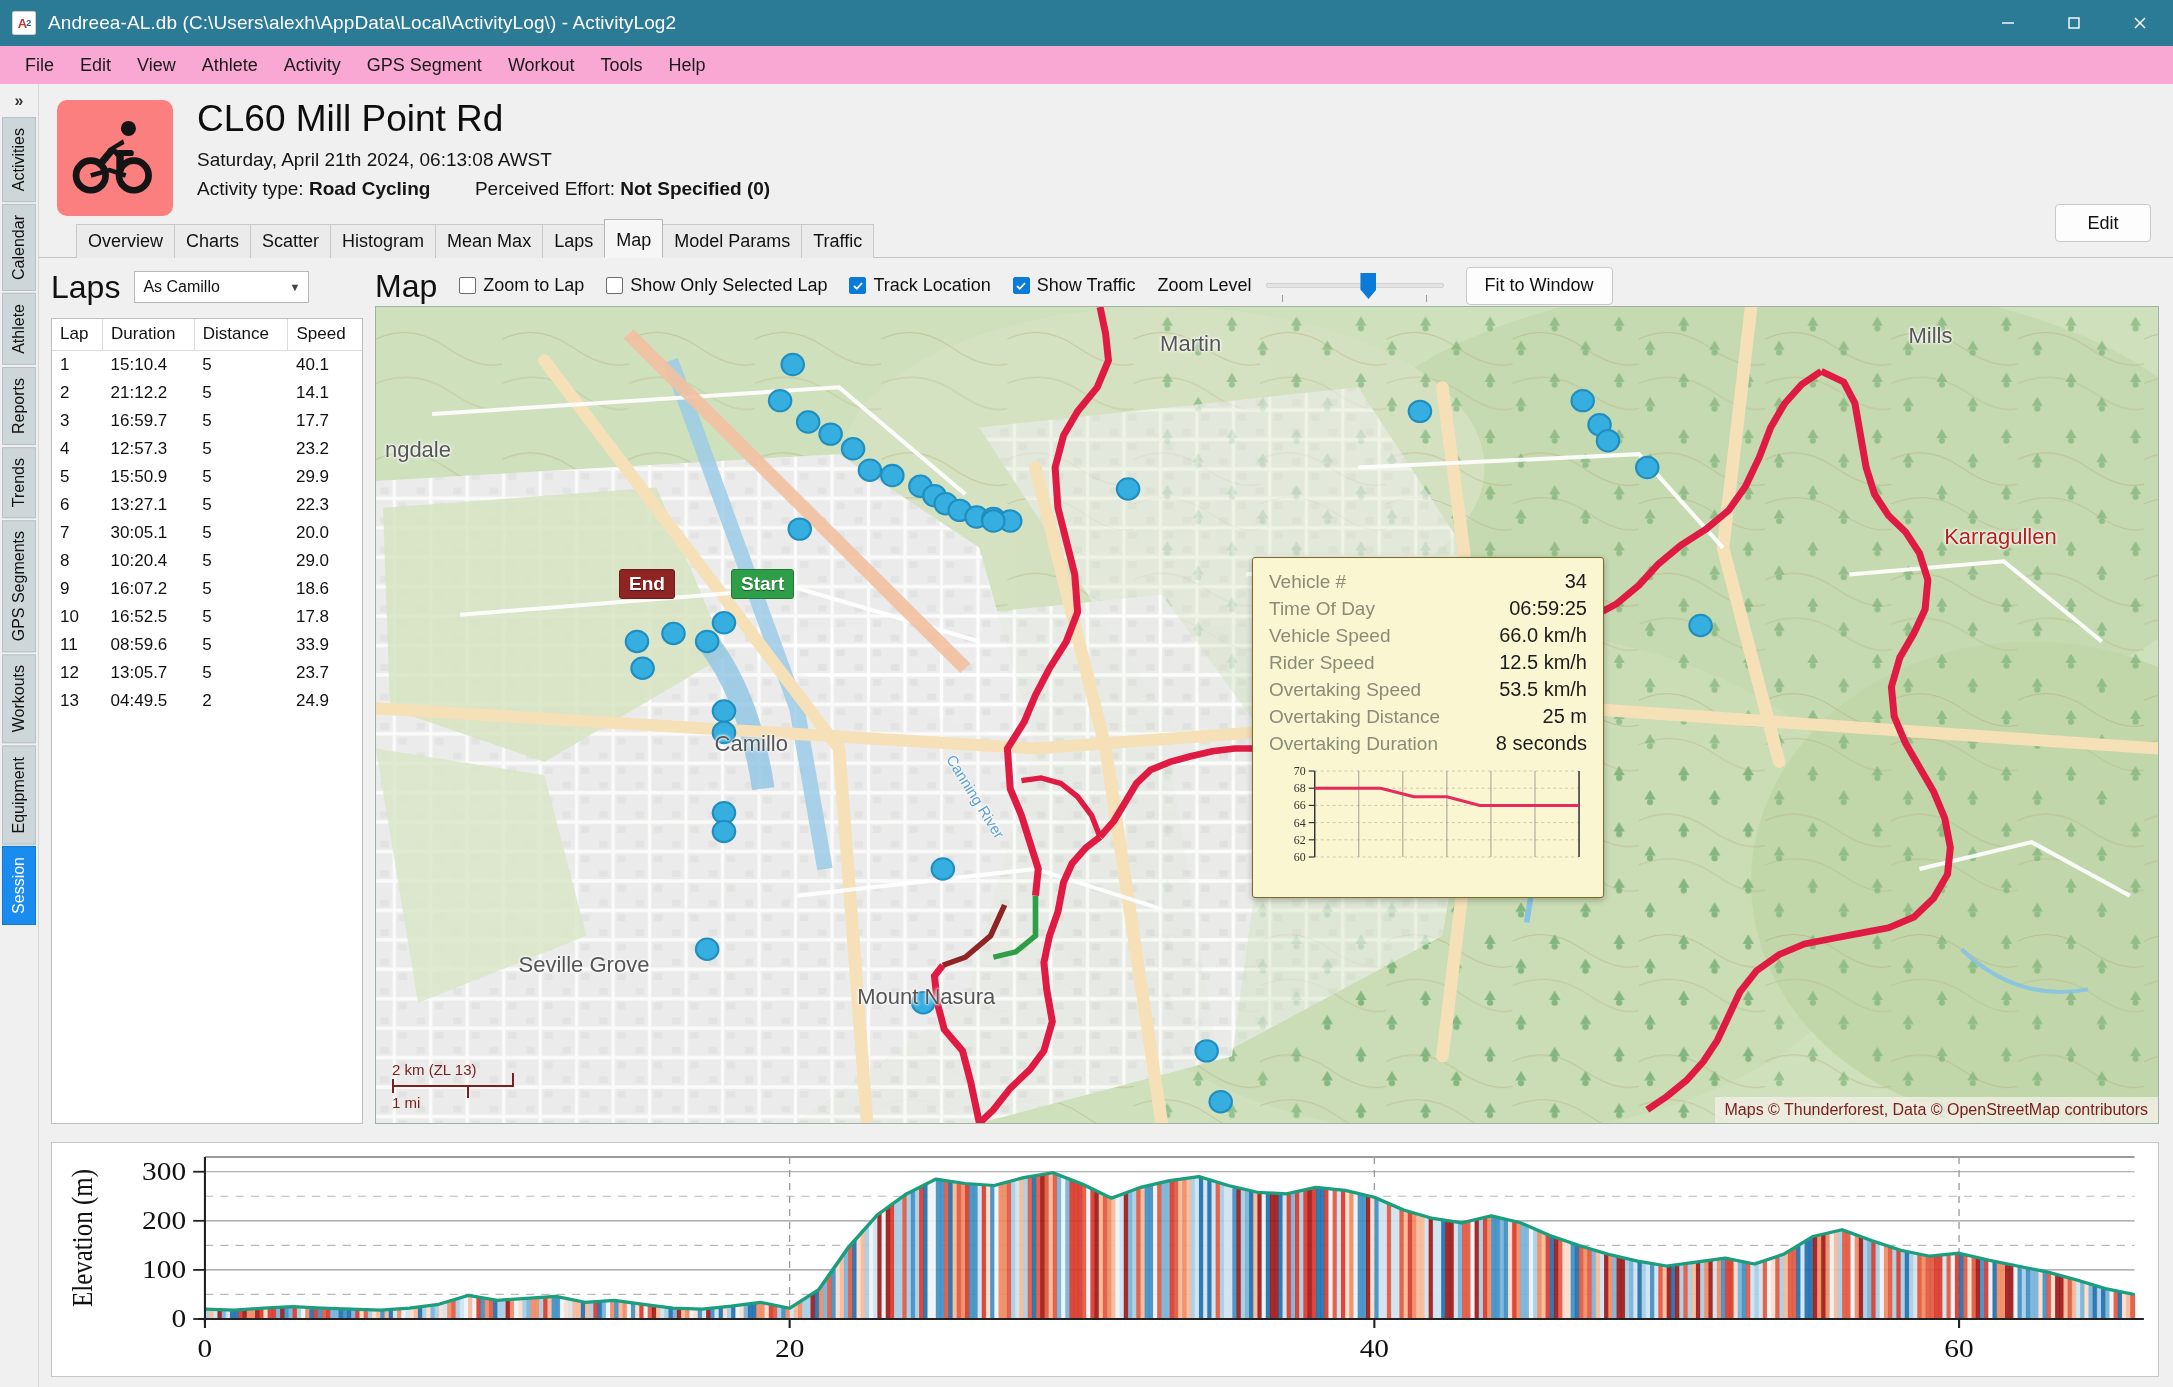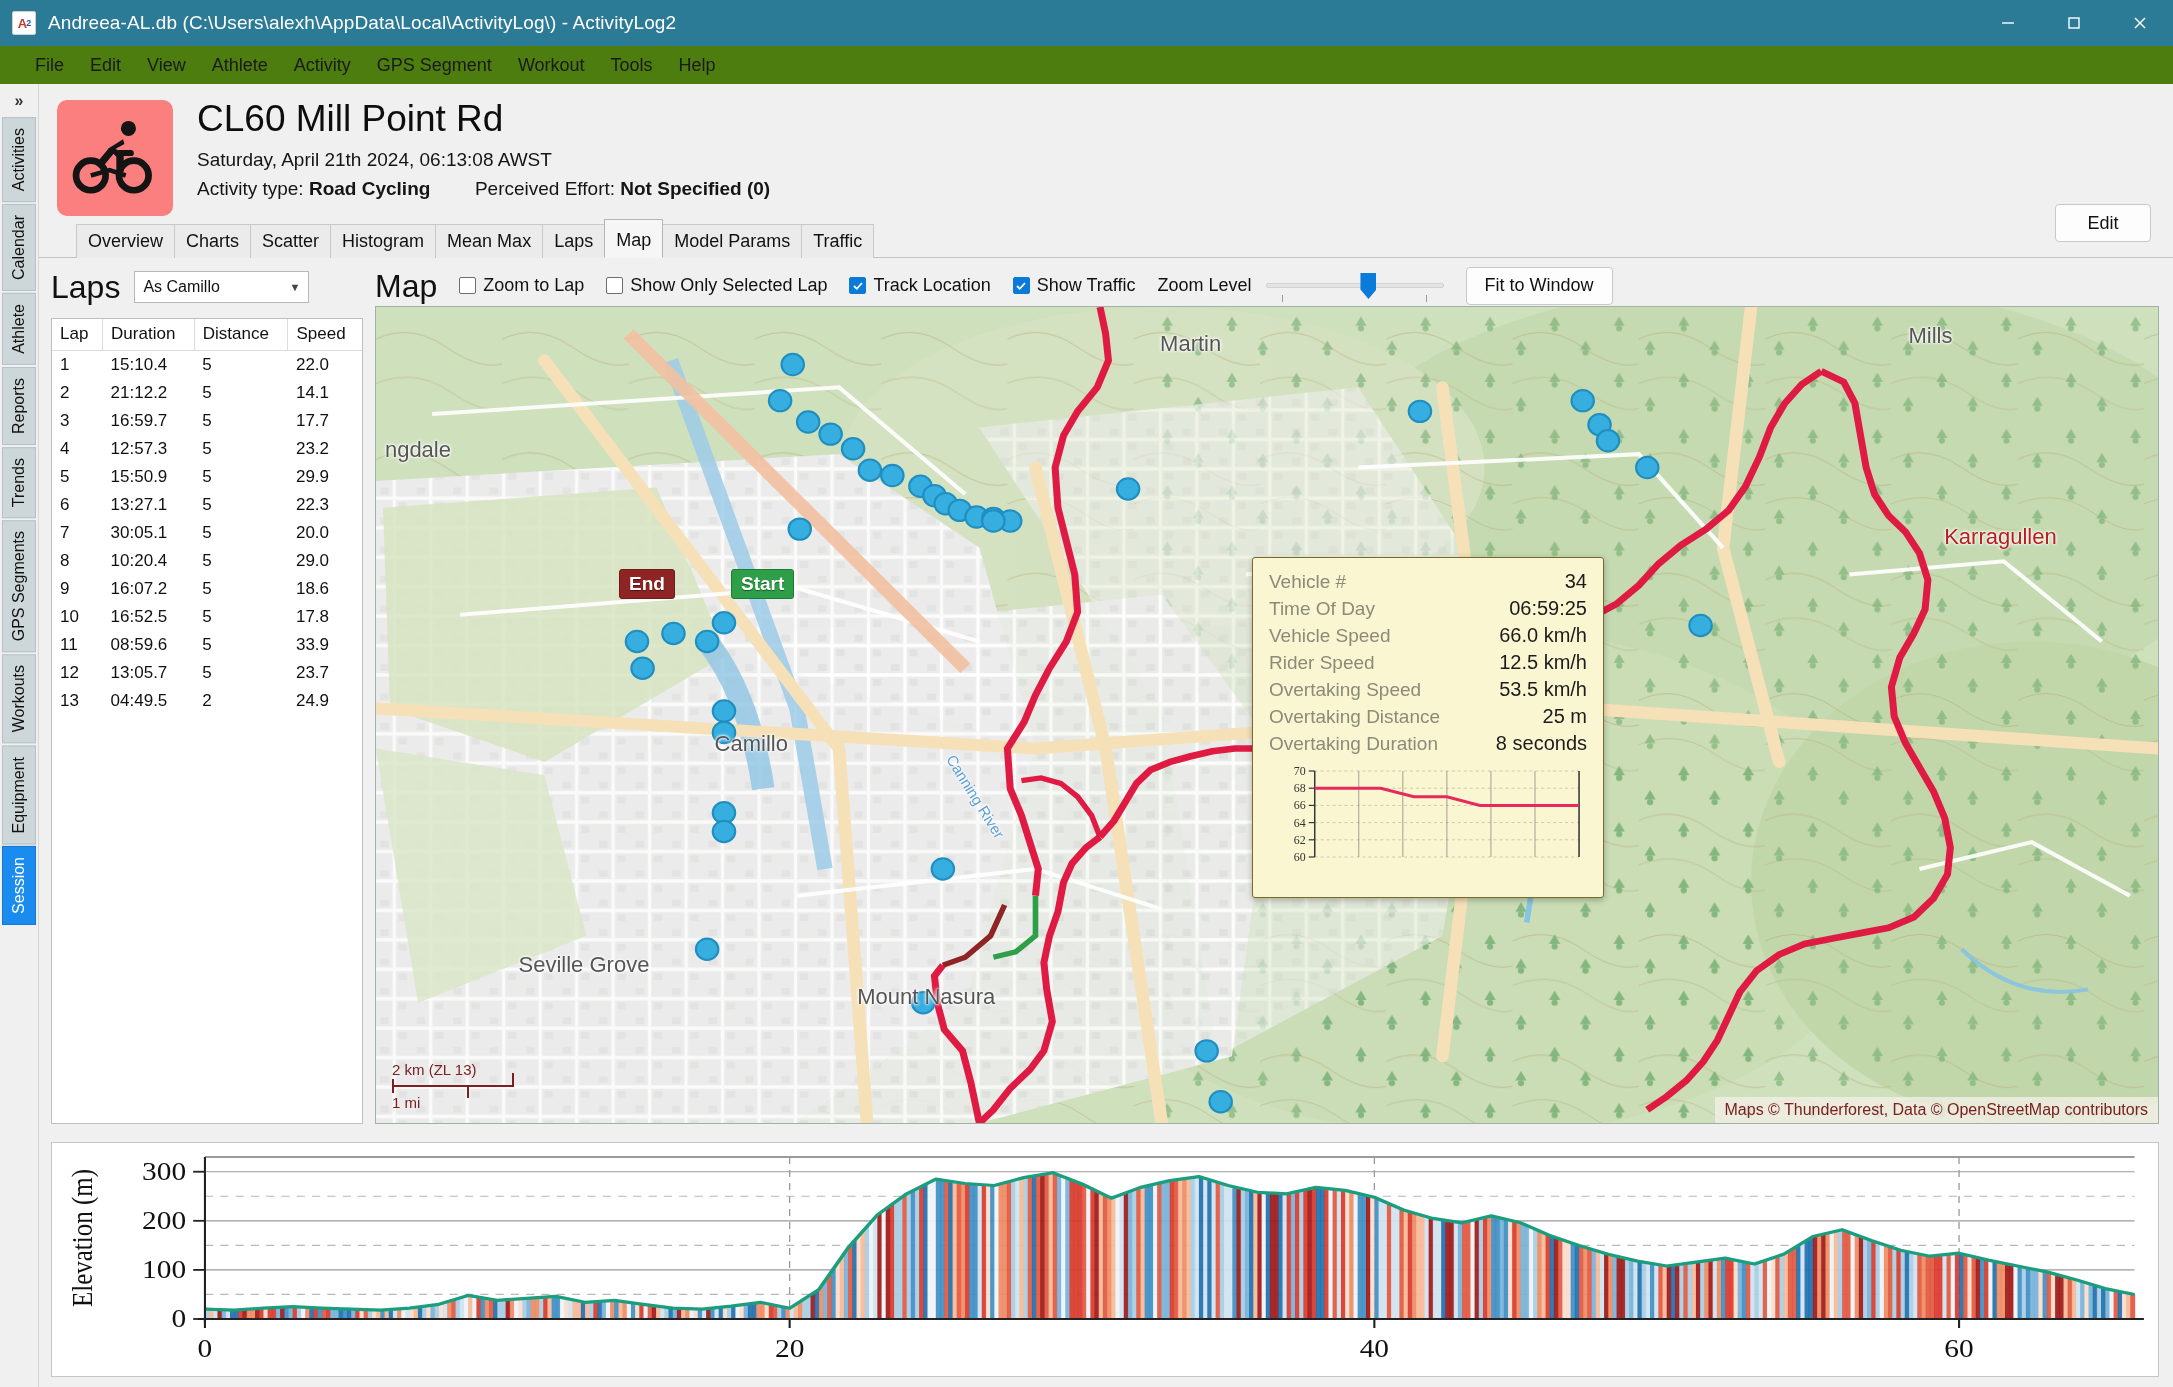--- a/index.html
+++ b/index.html
@@ -36,22 +36,22 @@
   .title-text { font-size: 19px; letter-spacing: .1px; }
   .win-controls { position: absolute; right: 0; top: 0; height: 46px; display: flex; }
   .win-btn {
     width: 66px; height: 46px; display: flex; align-items: center; justify-content: center;
     color: #fff;
   }
   .win-btn svg { display: block; }
 
   
   .menubar {
-    height: 38px; background: #4d7c0f; display: flex; align-items: center;
-    padding-left: 22px; flex: 0 0 38px; font-size: 18px; color: #1a1a1a;
+    height: 38px; background: #f9a8d4; display: flex; align-items: center;
+    padding-left: 12px; flex: 0 0 38px; font-size: 18px; color: #1a1a1a;
   }
   .menubar .mi { padding: 4px 13px; cursor: default; }
 
   
   .body-row { flex: 1 1 auto; display: flex; min-height: 0; background:#f0f0f0; }
 
   
   .rail {
     width: 39px; flex: 0 0 39px; background: #f0f0f0;
     border-right: 1px solid #d6d6d6;
@@ -340,21 +340,21 @@
                     <th>Duration</th>
                     <th>Distance</th>
                     <th>Speed</th>
                   </tr>
                 </thead>
               <tbody id="laps-body">
                   <tr>
                     <td class="num">1</td>
                     <td class="num">15:10.4</td>
                     <td class="num">5</td>
-                    <td class="num">22.0</td>
+                    <td class="num">40.1</td>
                   </tr>
                   <tr>
                     <td class="num">2</td>
                     <td class="num">21:12.2</td>
                     <td class="num">5</td>
                     <td class="num">14.1</td>
                   </tr>
                   <tr>
                     <td class="num">3</td>
                     <td class="num">16:59.7</td>

